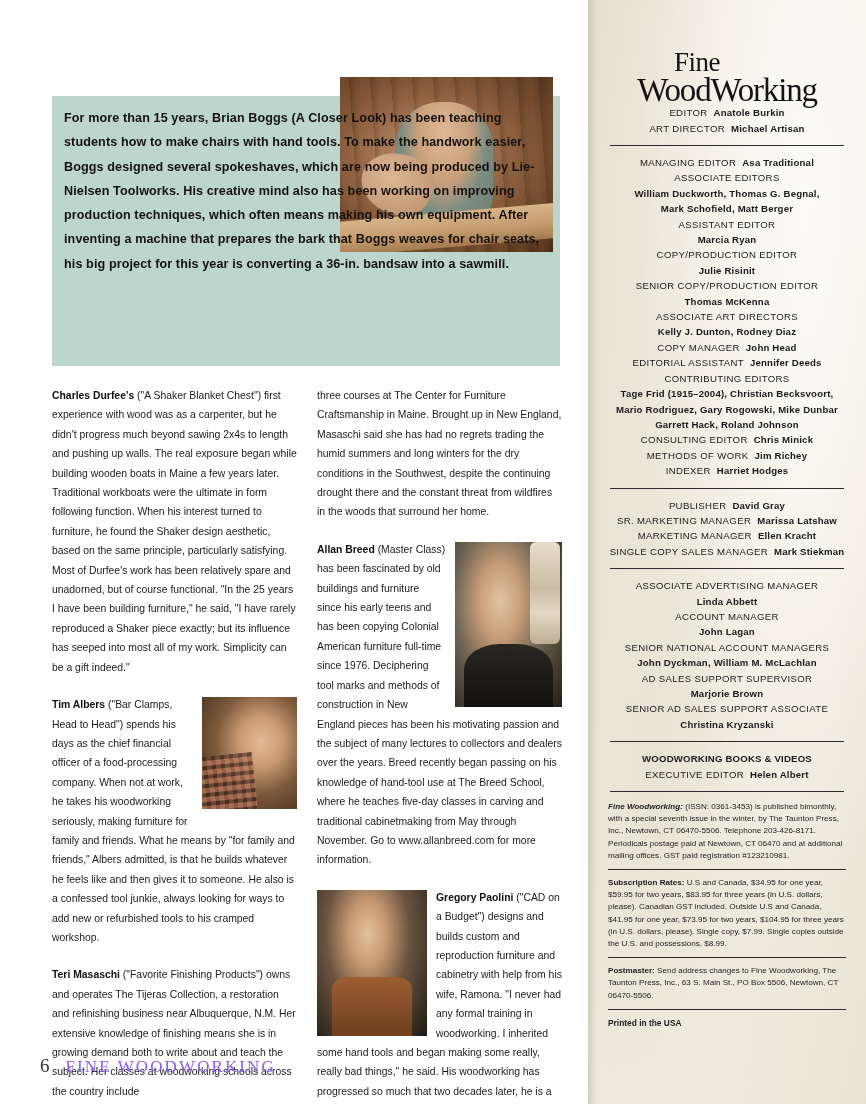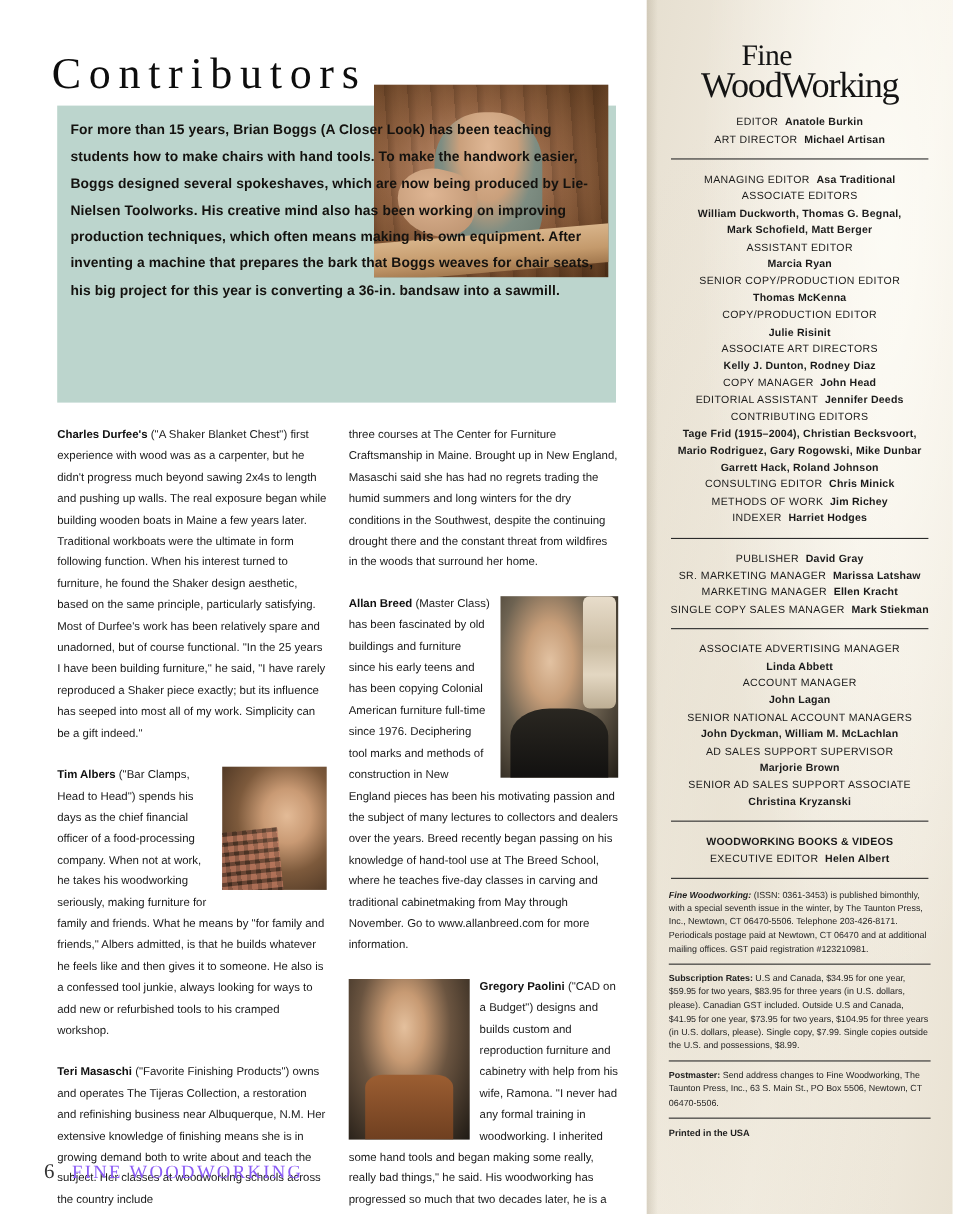--- a/index.html
+++ b/index.html
@@ -25,21 +25,21 @@
   #rail {
     position: absolute;
     top: 0; right: 0;
     width: 278px;
     height: 1104px;
     background: #efeade;
     background-image:
       radial-gradient(ellipse at 78% 18%, rgba(255,255,250,0.75) 0%, rgba(255,255,250,0) 55%),
       radial-gradient(ellipse at 25% 70%, rgba(225,218,200,0.55) 0%, rgba(225,218,200,0) 60%),
       linear-gradient(100deg, #e6dfd0 0%, #f2ece1 35%, #f6f1e7 60%, #e9e2d3 100%);
-    padding: 4px 16px;
+    padding: 16px 16px;
   }
   #rail::before {
     content: "";
     position: absolute;
     left: 0; top: 0;
     width: 10px; height: 100%;
     background: linear-gradient(90deg, rgba(160,150,128,0.30), rgba(160,150,128,0));
   }
 
   
@@ -210,21 +210,21 @@
     margin-top: 34px;
     text-align: center;
     font-family: "Liberation Serif", serif;
     color: #141414;
     line-height: 0.92;
   }
   #logo .l1 { font-size: 27px; display: block; letter-spacing: -0.5px; margin-left: -60px; }
   #logo .l2 { font-size: 33px; display: block; letter-spacing: -1.2px; }
 
   
-  .mh-block { margin-top: 11px; }
+  .mh-block { }
   .mh-row {
     text-align: center;
     font-size: 9.6px;
     letter-spacing: 0.35px;
     color: #1a1a1a;
     line-height: 15.4px;
   }
   .mh-row .role { font-weight: normal; }
   .mh-row .name { font-weight: bold; letter-spacing: 0.2px; }
   .mh-row.stack .role { display: block; }
@@ -276,26 +276,26 @@
           <span class="name">William Duckworth, Thomas G. Begnal,</span>
         </div>
         <div class="mh-row stack">
           <span class="name">Mark Schofield, Matt Berger</span>
         </div>
         <div class="mh-row stack">
           <span class="role">ASSISTANT EDITOR</span>
           <span class="name">Marcia Ryan</span>
         </div>
         <div class="mh-row stack">
+          <span class="role">COPY/PRODUCTION EDITOR</span>
+          <span class="name">Julie Risinit</span>
+        </div>
+        <div class="mh-row stack">
           <span class="role">SENIOR COPY/PRODUCTION EDITOR</span>
           <span class="name">Thomas McKenna</span>
-        </div>
-        <div class="mh-row stack">
-          <span class="role">COPY/PRODUCTION EDITOR</span>
-          <span class="name">Julie Risinit</span>
         </div>
         <div class="mh-row stack">
           <span class="role">ASSOCIATE ART DIRECTORS</span>
           <span class="name">Kelly J. Dunton, Rodney Diaz</span>
         </div>
         <div class="mh-row"><span class="role">COPY MANAGER</span>&nbsp;&nbsp;<span class="name">John Head</span></div>
         <div class="mh-row"><span class="role">EDITORIAL ASSISTANT</span>&nbsp;&nbsp;<span class="name">Jennifer Deeds</span></div>
         <div class="mh-row stack">
           <span class="role">CONTRIBUTING EDITORS</span>
           <span class="name">Tage Frid (1915–2004), Christian Becksvoort,</span>
@@ -360,21 +360,20 @@
     <div class="legal-sep"></div>
 
     <p class="legal">
       <b>Postmaster:</b><span> Send address changes to Fine Woodworking, The Taunton Press, Inc., 63 S. Main St., PO Box 5506, Newtown, CT 06470-5506.</span>
     </p>
     <div class="legal-sep"></div>
 
     <p class="legal printed">Printed in the USA</p>
   </aside>
 
-  <h1 id="page-title">Contributors</h1>
 
   <div id="intro-wrap">
     <div id="intro-box"></div>
     <div id="intro-photo">
       <div class="grain"></div>
       <div class="person"></div>
       <div class="arm"></div>
       <div class="plank"></div>
     </div>
     <div id="intro-text">For more than 15 years, Brian Boggs (A Closer Look) has been teaching students how to make chairs with hand tools. To make the handwork easier, Boggs designed several spokeshaves, which are now being produced by Lie-Nielsen Toolworks. His creative mind also has been working on improving production techniques, which often means making his own equipment. After inventing a machine that prepares the bark that Boggs weaves for chair seats, his big project for this year is converting a 36-in. bandsaw into a sawmill.</div>

